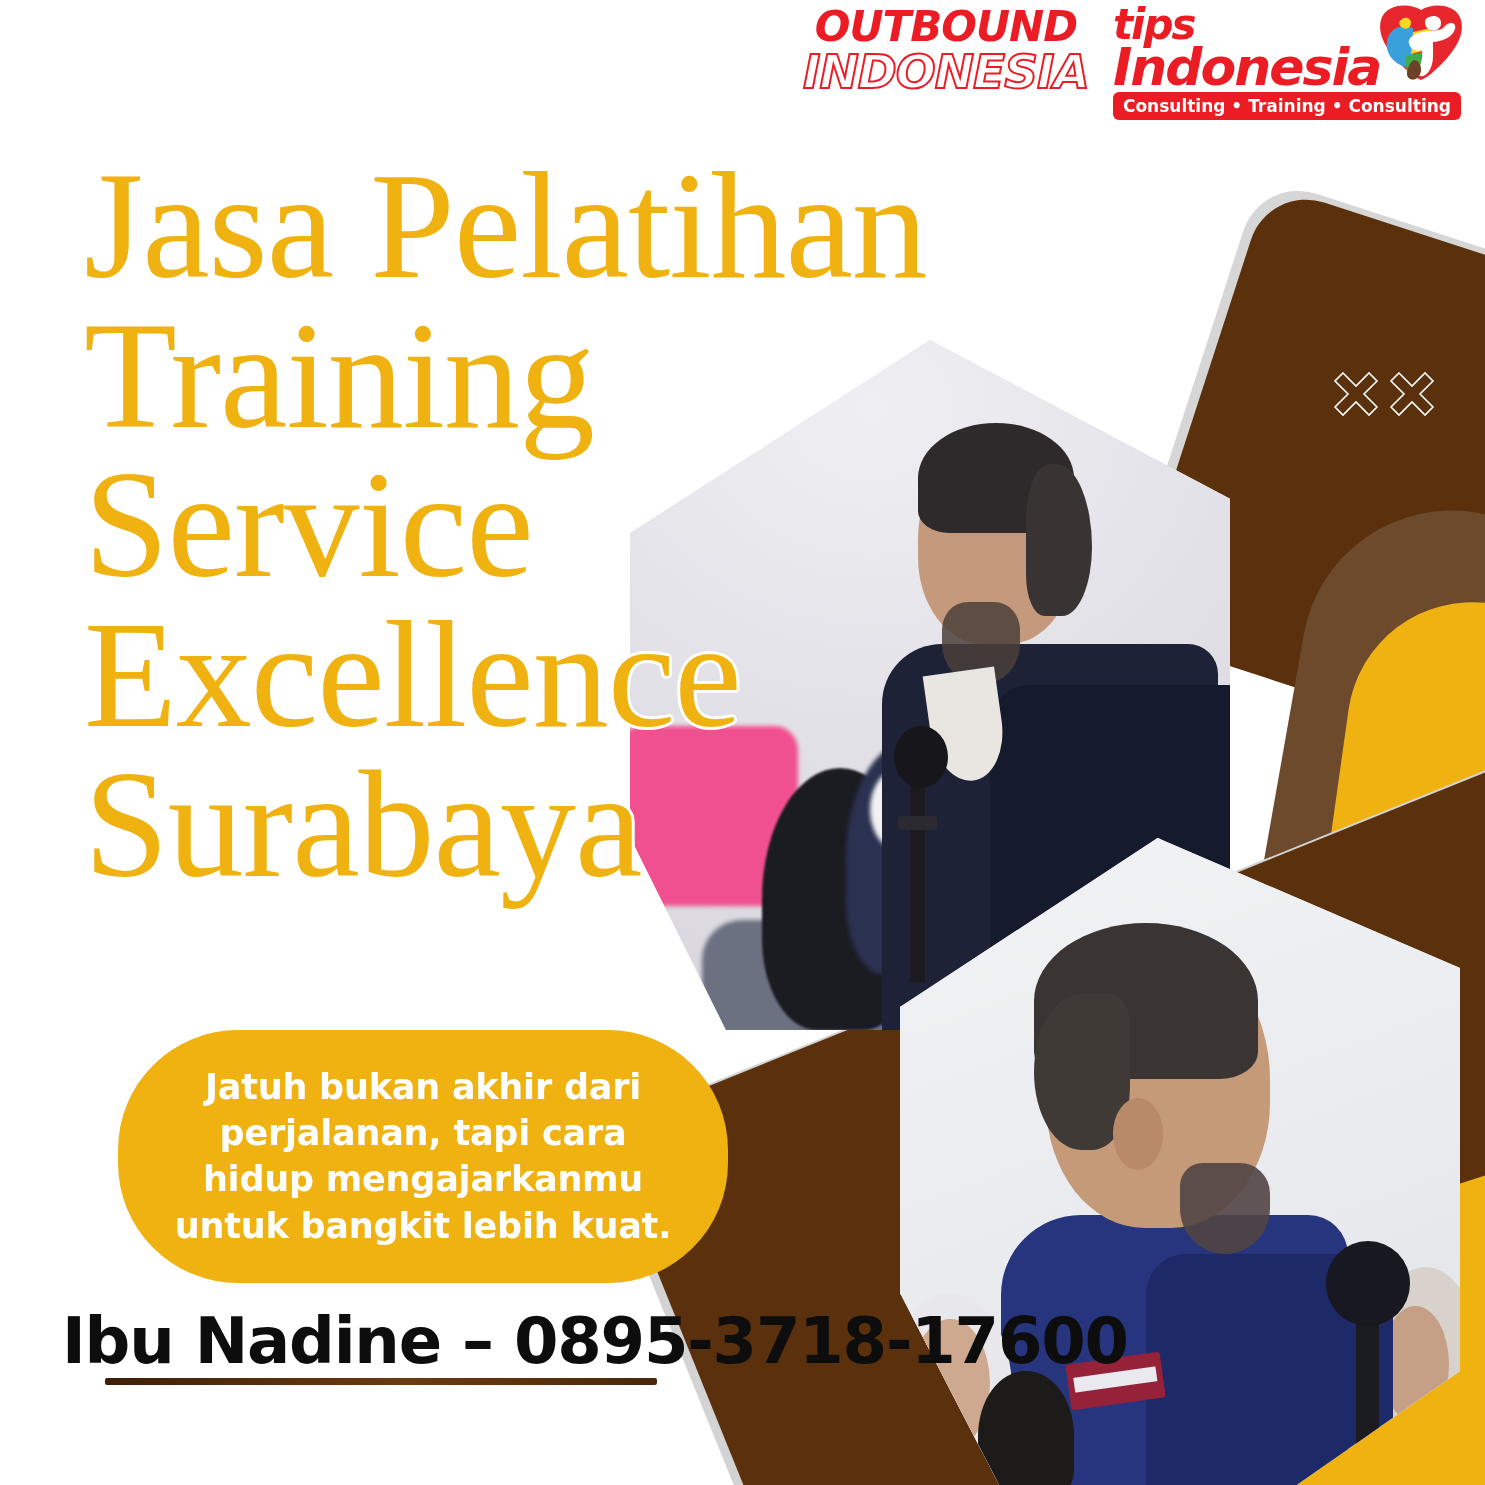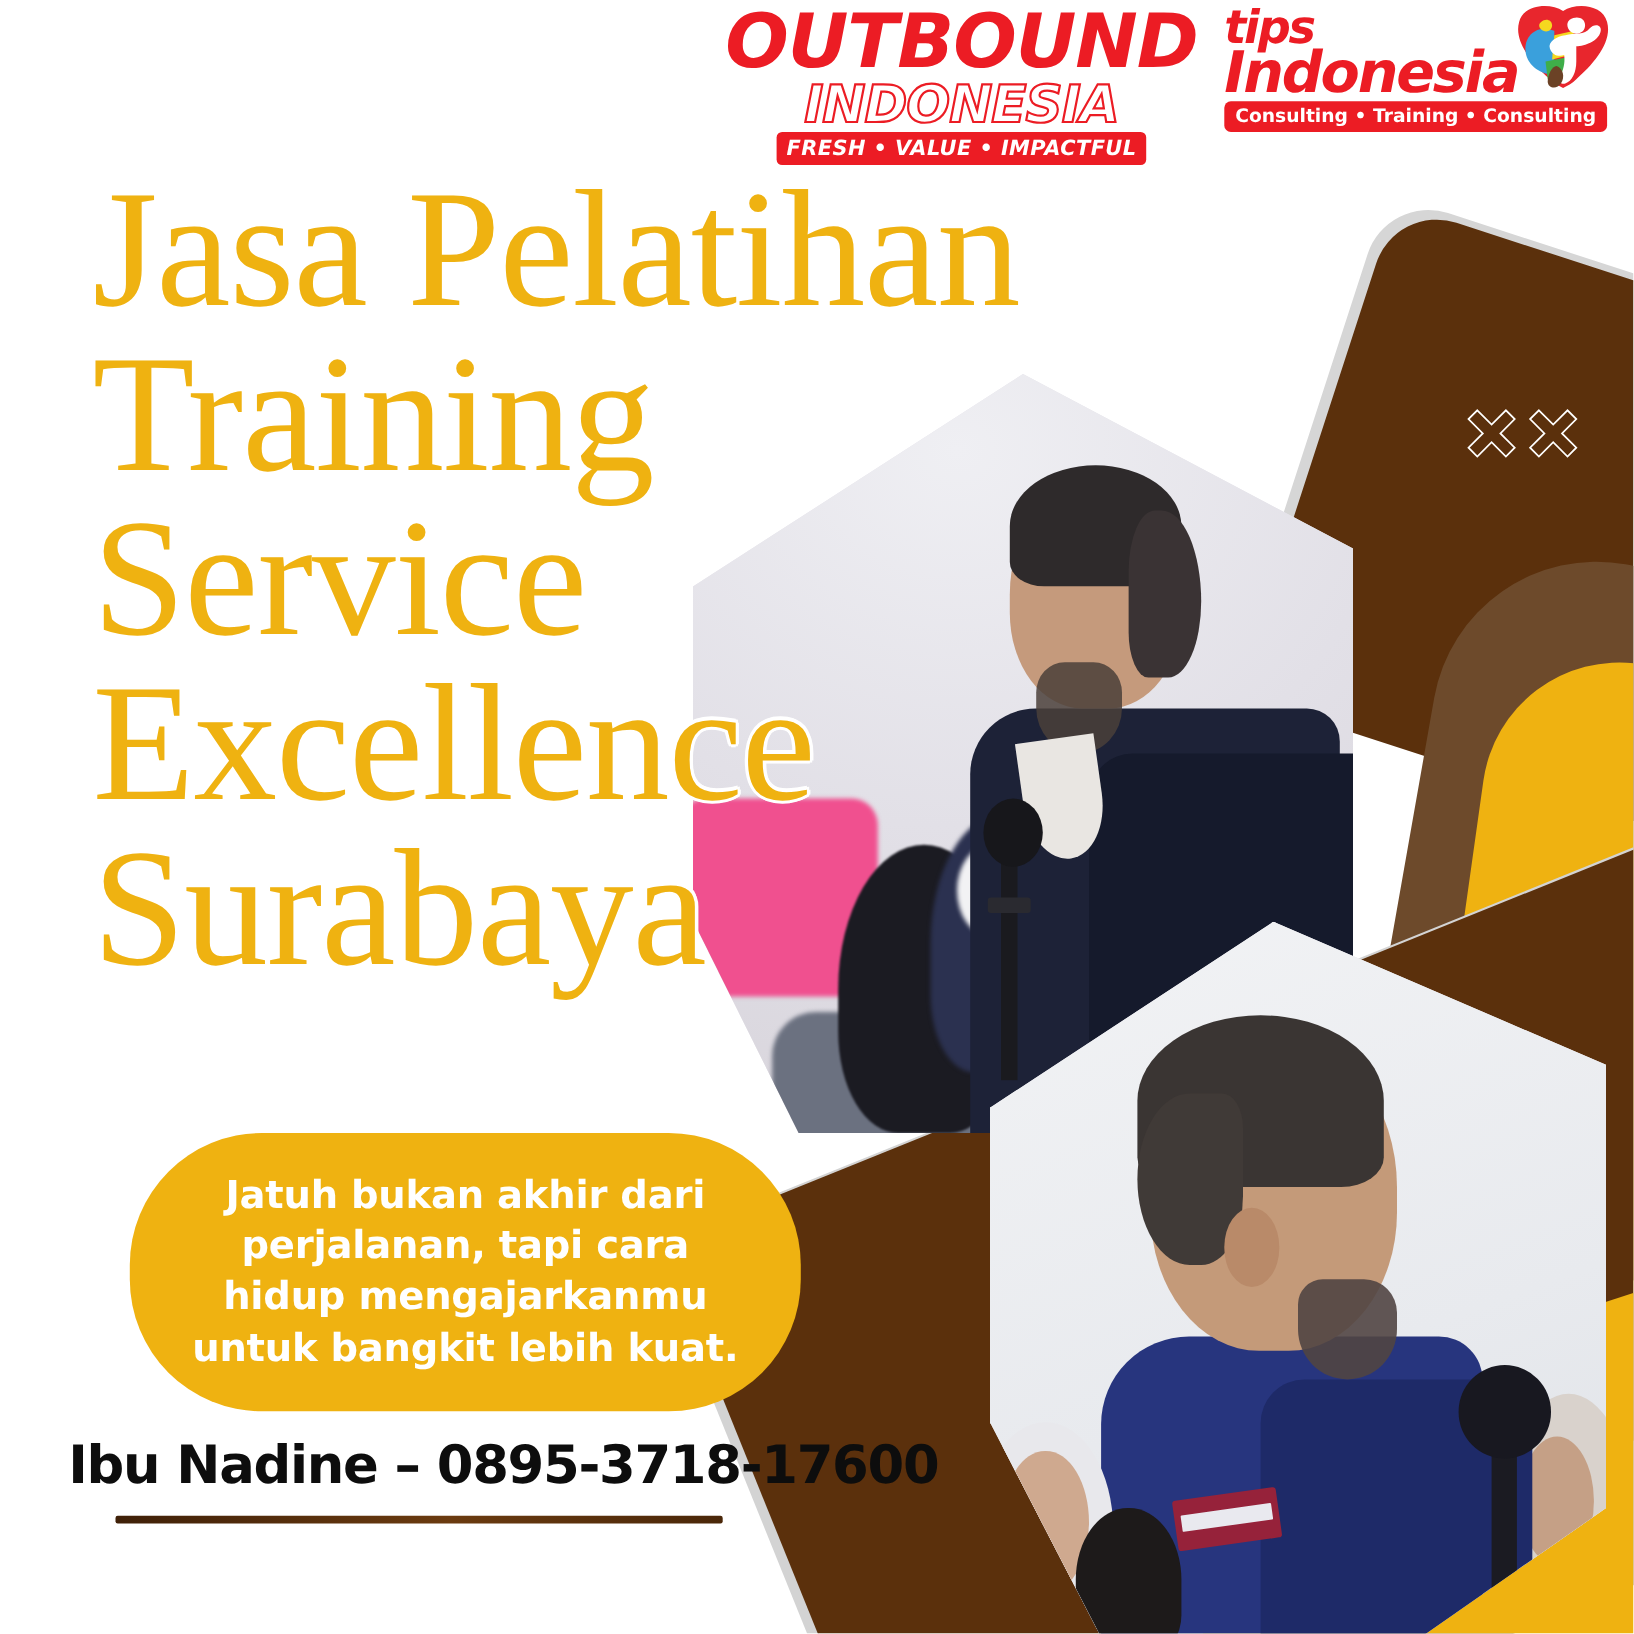--- a/index.html
+++ b/index.html
@@ -112,21 +112,21 @@
   .pb-hijabL{position:absolute;left:-2%;top:70%;width:22%;height:30%;background:#e8e8ec;border-radius:50% 50% 25% 25%;}
   .pb-hijabL2{position:absolute;left:2%;top:74%;width:14%;height:20%;background:#cfa98f;border-radius:50%;}
   .pb-curl{position:absolute;left:14%;top:82%;width:17%;height:20%;background:#1d1a1a;border-radius:50% 50% 25% 25%;}
   .pb-hijabR{position:absolute;right:-4%;top:66%;width:20%;height:32%;background:#d9d2cc;border-radius:50% 50% 25% 25%;}
   .pb-hijabR2{position:absolute;right:2%;top:72%;width:12%;height:18%;background:#c5a086;border-radius:50%;}
 
   
   .logos{position:absolute;right:24px;top:8px;z-index:20;display:flex;align-items:flex-start;gap:24px;}
   .logo-ob{display:flex;flex-direction:column;align-items:center;gap:2px;}
   .ob-word{font-family:"DejaVu Sans",sans-serif;font-weight:bold;font-style:italic;
-           font-size:68px;line-height:.92;color:#ec1c24;letter-spacing:-1px;}
+           font-size:42px;line-height:.92;color:#ec1c24;letter-spacing:-1px;}
   .ob-word2{font-family:"DejaVu Sans",sans-serif;font-weight:bold;font-style:italic;
            font-size:47px;line-height:.96;letter-spacing:-1px;
            color:#fff;-webkit-text-stroke:2px #ec1c24;}
   .ob-bar{background:#ec1c24;color:#fff;border-radius:5px;padding:4px 9px;
           font-family:"DejaVu Sans",sans-serif;font-weight:bold;font-style:italic;font-size:19px;letter-spacing:.4px;white-space:nowrap;}
 
   .logo-tips{display:flex;flex-direction:column;gap:2px;position:relative;}
   .tips-row{display:flex;align-items:flex-end;gap:2px;}
   .tips-word{font-family:"DejaVu Sans",sans-serif;font-weight:bold;font-style:italic;font-size:42px;line-height:.8;color:#ec1c24;letter-spacing:-2px;}
   .tips-word2{font-family:"DejaVu Sans",sans-serif;font-weight:bold;font-style:italic;font-size:52px;line-height:.9;color:#ec1c24;letter-spacing:-2px;}
@@ -156,21 +156,21 @@
   .quote p{
     margin:0;text-align:center;color:#fff;
     font-family:"DejaVu Sans",sans-serif;font-weight:bold;
     font-size:35px;line-height:1.32;letter-spacing:-.2px;
   }
 
   
   .contact{
     position:absolute;left:62px;top:1304px;z-index:17;
     font-family:"DejaVu Sans",sans-serif;font-weight:bold;
-    font-size:48px;color:#0d0d0d;letter-spacing:-1.2px;white-space:nowrap;
+    font-size:64px;color:#0d0d0d;letter-spacing:-1.2px;white-space:nowrap;
   }
   .rule{
     position:absolute;left:105px;top:1378px;width:552px;height:7px;z-index:17;
     background:linear-gradient(90deg,#3f2008,#6b3b10 55%,#4a2709);
     border-radius:2px;
   }
 </style>
 </head>
 <body>
 
@@ -236,21 +236,20 @@
       <div class="pb-hijabL2"></div>
       <div class="pb-curl"></div>
     </div>
   </div>
 
   <div class="logos">
 
     <div class="logo-ob">
       <div class="ob-word">OUTBOUND</div>
       <div class="ob-word2">INDONESIA</div>
-      <div class="ob-bar">FRESH • VALUE • IMPACTFUL</div>
     </div>
 
     <div class="logo-tips">
       <div class="tips-mark">
         <svg width="96" height="82" viewBox="0 0 96 82" aria-hidden="true">
           <path d="M50 6 C62 -2 86 0 90 16 C95 34 78 54 62 68 C58 72 54 74 50 76 C46 74 42 72 38 68 C22 54 5 34 10 16 C14 0 38 -2 50 6 Z" fill="#e8262d"></path>
           <path d="M34 22 C22 22 14 32 16 44 C18 56 30 64 42 64 L42 24 Z" fill="#3aa0dc"></path>
           <path d="M42 28 L60 24 L56 46 L40 50 Z" fill="#f5d81f"></path>
           <path d="M34 52 L54 48 L52 66 L36 68 Z" fill="#3fae49"></path>
           <path d="M56 14 C62 10 70 12 70 19 C70 25 64 28 59 26 C54 24 52 17 56 14 Z" fill="#ffffff"></path>

